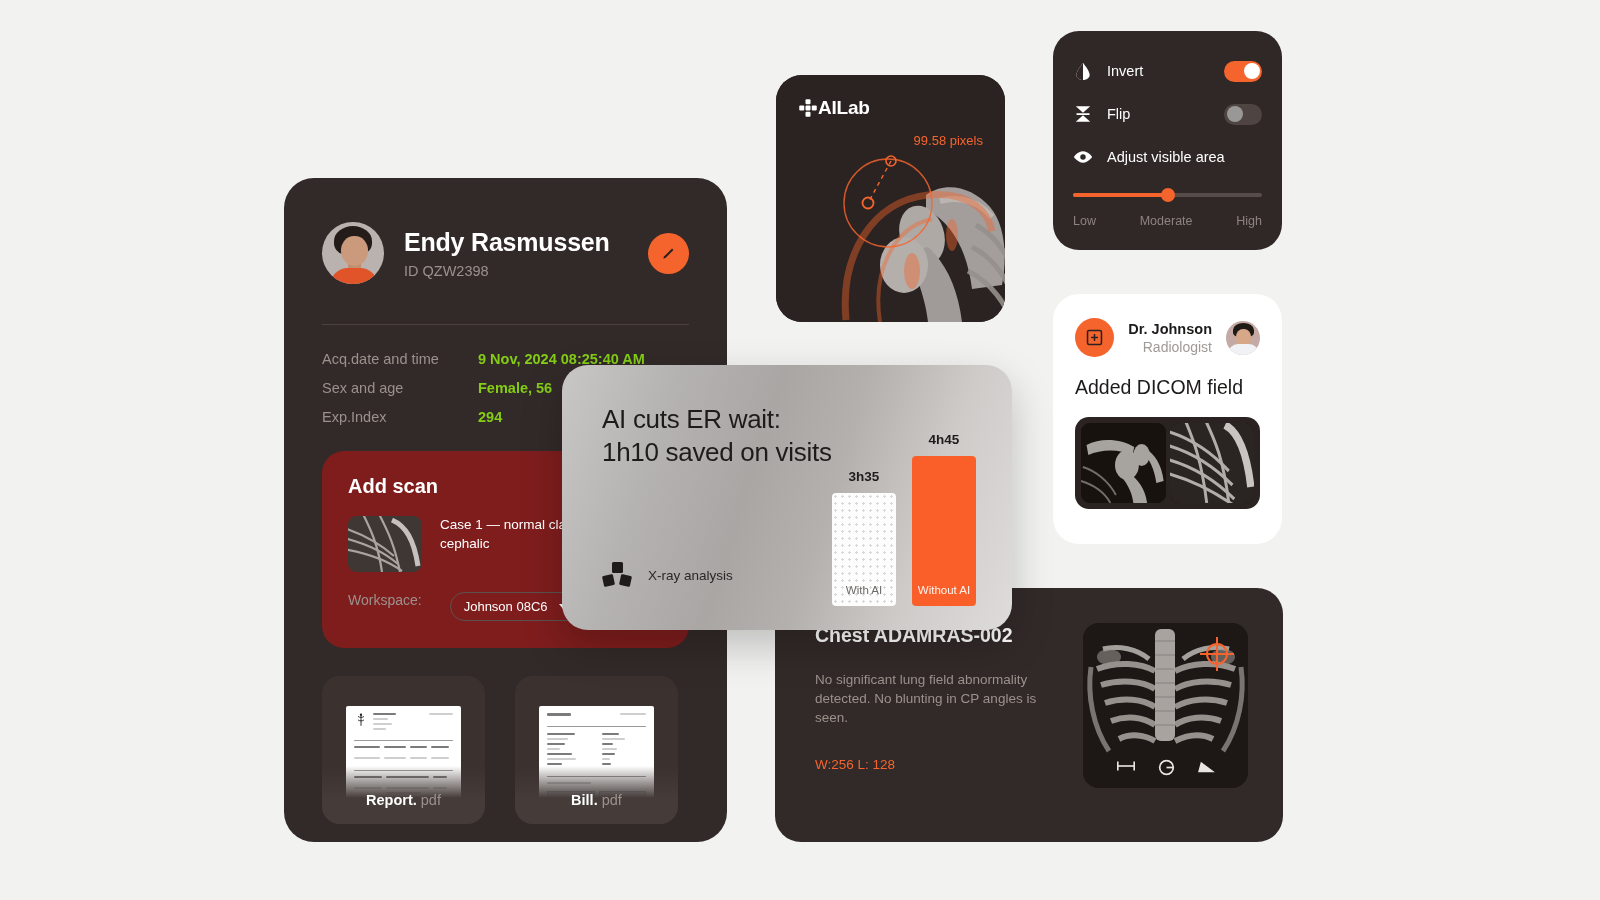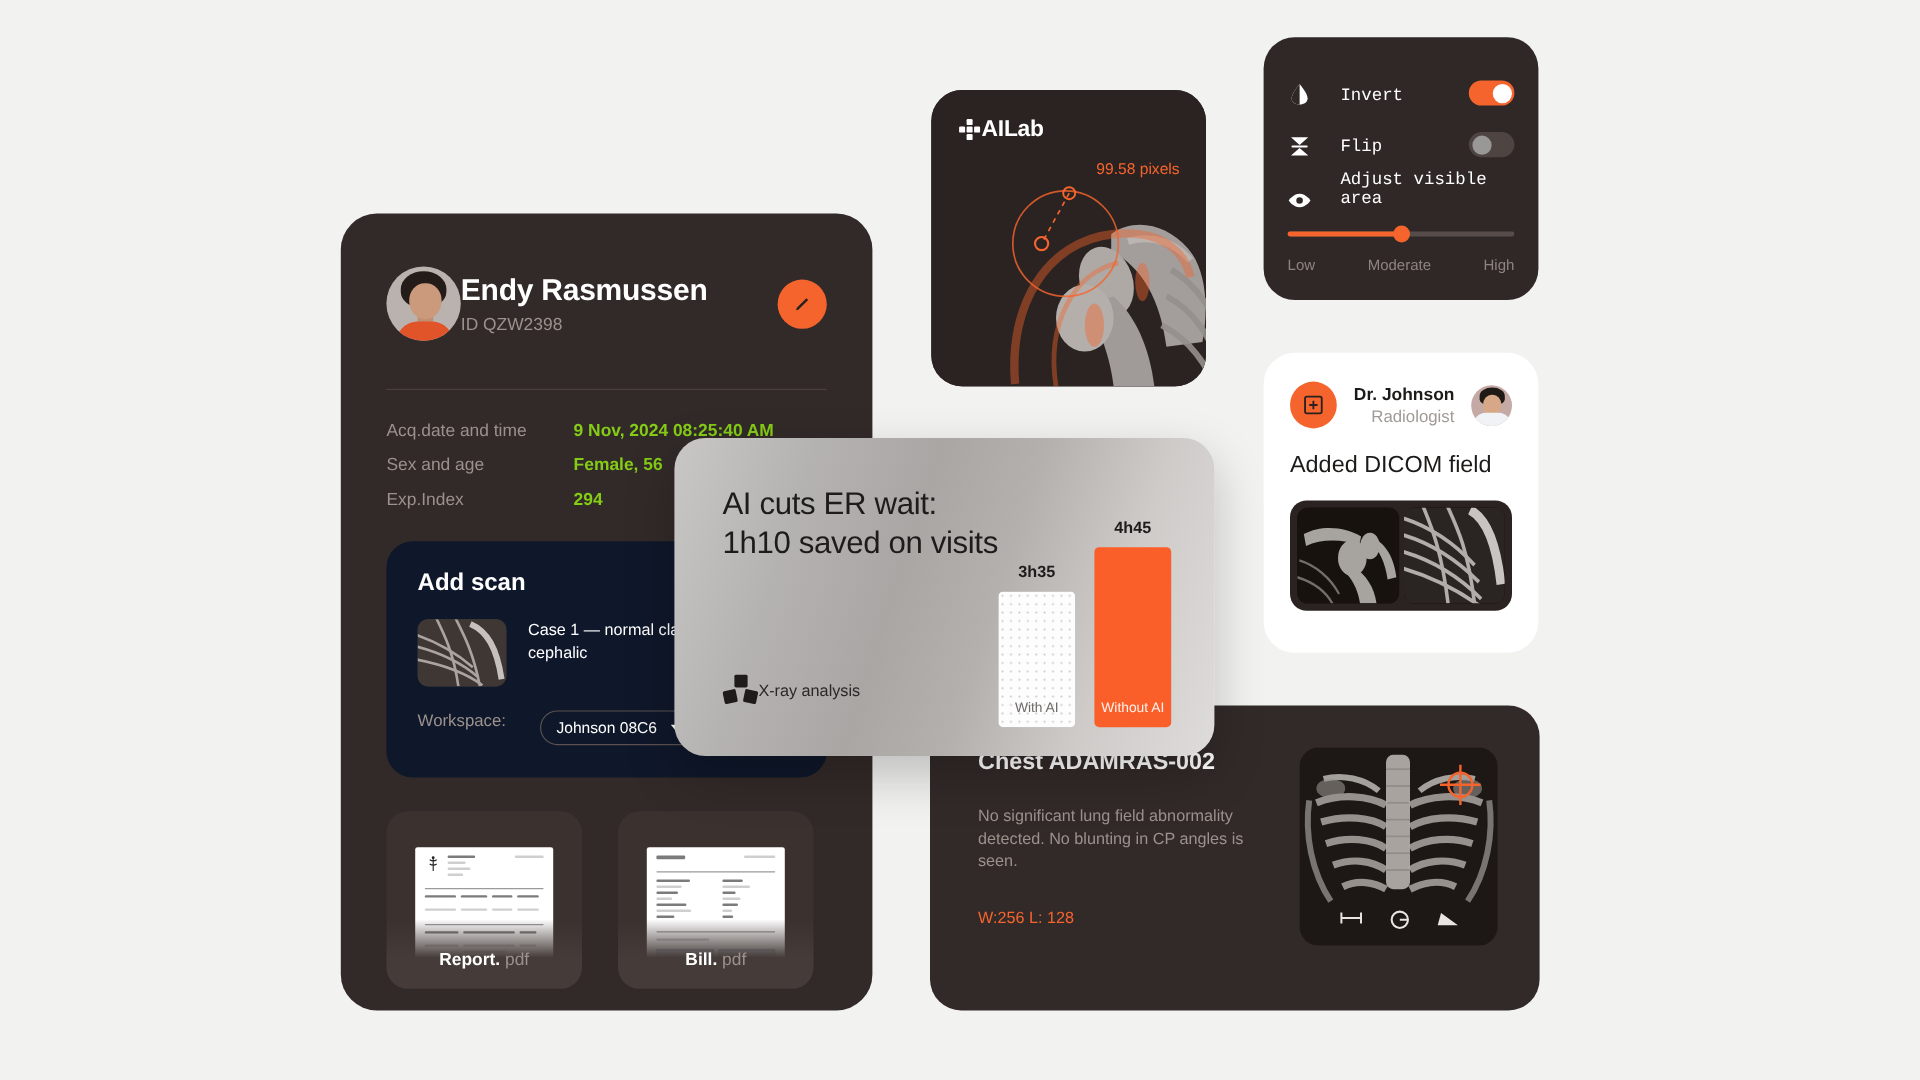--- a/index.html
+++ b/index.html
@@ -11,21 +11,21 @@
   }
   #stage { position: relative; width: 1600px; height: 900px; }
 
   
   #patient-panel {
     position: absolute; left: 284px; top: 178px;
     width: 443px; height: 664px;
     background: #322a28; border-radius: 30px;
     padding: 44px 38px 0 38px;
   }
-  .pat-head { display: flex; align-items: center; }
+  .pat-head { display: flex; align-items: center; gap: 20px; }
   .avatar {
     width: 62px; height: 62px; border-radius: 50%;
     background: #b9b2ae; position: relative; overflow: hidden; flex: 0 0 auto;
   }
   .avatar .hair { position:absolute; left:12px; top:4px; width:38px; height:30px; border-radius:50% 50% 42% 42%; background:#241c18; }
   .avatar .face { position:absolute; left:19px; top:14px; width:27px; height:30px; border-radius:48% 48% 50% 50%; background:#cb9a7c; }
   .avatar .body { position:absolute; left:8px; bottom:-6px; width:48px; height:22px; border-radius:18px 18px 0 0; background:#e1542a; }
   .avatar .neck { position:absolute; left:26px; top:38px; width:13px; height:12px; background:#c08e70; }
   .pat-name { color:#fff; font-size:25px; font-weight:700; letter-spacing:-0.2px; }
   .pat-id { color:#9b918d; font-size:14.5px; margin-top:6px; }
@@ -33,21 +33,21 @@
     margin-left:auto; width:41px; height:41px; border-radius:50%;
     background:#f5642d; border:none; display:flex; align-items:center; justify-content:center;
     cursor:pointer; flex:0 0 auto;
   }
   .divider { height:1px; background:#4a413e; margin:40px 0 26px 0; }
   .meta-row { display:flex; font-size:14.5px; margin-bottom:13px; }
   .meta-k { color:#9b918d; width:156px; flex:0 0 156px; }
   .meta-v { color:#84cc16; font-weight:700; }
 
   .add-scan {
-    margin-top:26px; background:#0f172a; border-radius:22px;
+    margin-top:26px; background:#7f1d1d; border-radius:22px;
     padding:24px 26px 24px 26px; height:197px;
   }
   .add-scan-title { color:#fff; font-size:20px; font-weight:700; }
   .scan-row { display:flex; gap:18px; margin-top:18px; }
   .scan-thumb {
     width:74px; height:56px; border-radius:9px; flex:0 0 auto;
     background:#4a4240; overflow:hidden; position:relative;
   }
   .scan-desc { color:#fff; font-size:13.5px; line-height:1.38; }
   .ws-row { display:flex; align-items:flex-start; gap:28px; margin-top:20px; }
@@ -86,21 +86,21 @@
   .ailab-head { display:flex; align-items:center; position:relative; z-index:3; }
   .ailab-name { color:#fff; font-size:19px; font-weight:600; letter-spacing:-0.2px; }
   .px-label { position:absolute; right:22px; top:58px; color:#f5642d; font-size:13px; z-index:3; }
   .xr-shoulder { position:absolute; left:0; top:0; width:100%; height:100%; }
 
   
   #settings-panel {
     position:absolute; left:1053px; top:31px; width:229px; height:219px;
     background:#2f2826; border-radius:26px; padding:23px 20px 0 20px;
   }
-  .set-row { display:flex; align-items:flex-end; gap:24px; height:34px; margin-bottom:9px;font-family:Liberation Mono, monospace; }
+  .set-row { display:flex; align-items:center; gap:14px; height:34px; margin-bottom:9px; }
   .set-ic { width:20px; flex:0 0 20px; display:flex; justify-content:center; }
   .set-label { color:#fff; font-size:14.5px; }
   .toggle { margin-left:auto; width:38px; height:21px; border-radius:11px; position:relative; cursor:pointer; }
   .toggle.on { background:#f5642d; }
   .toggle.off { background:#4e4542; }
   .knob { position:absolute; top:2.5px; width:16px; height:16px; border-radius:50%; }
   .toggle.on .knob { right:2.5px; background:#fff; }
   .toggle.off .knob { left:2.5px; background:#9a9896; }
   .slider-wrap { margin-top:14px; position:relative; height:14px; }
   .track { position:absolute; top:5px; left:0; right:0; height:4px; border-radius:2px; background:#564d4a; }
@@ -148,21 +148,21 @@
 
   
   #glass-card {
     position:absolute; left:562px; top:365px; width:450px; height:265px;
     border-radius:26px; overflow:hidden;
     background: linear-gradient(108deg,#c9c7c6 0%,#b5b3b2 22%,#a9a6a4 42%,#b3b0ae 58%,#cecbc9 78%,#dedcda 100%);
     box-shadow: 0 16px 42px rgba(0,0,0,0.22);
     padding:38px 0 0 40px;
   }
   .glass-title { color:#1e1c1b; font-size:26px; line-height:1.28; font-weight:400; width:230px; letter-spacing:-0.3px; }
-  .glass-foot { position:absolute; left:40px; bottom:42px; display:flex; align-items:center; }
+  .glass-foot { position:absolute; left:40px; bottom:42px; display:flex; align-items:center; gap:16px; }
   .glass-foot span { color:#2a2726; font-size:13.5px; }
   .chart { position:absolute; right:36px; bottom:24px; display:flex; align-items:flex-end; gap:16px; }
   .bar-col { display:flex; flex-direction:column; align-items:center; }
   .bar-val { font-size:13.5px; color:#1e1c1b; font-weight:700; margin-bottom:9px; }
   .bar {
     width:64px; border-radius:4px; position:relative;
     display:flex; align-items:flex-end; justify-content:center; padding-bottom:10px;
   }
   .bar-cap { font-size:11.5px; color:#6d6a68; }
   .bar.withai {

